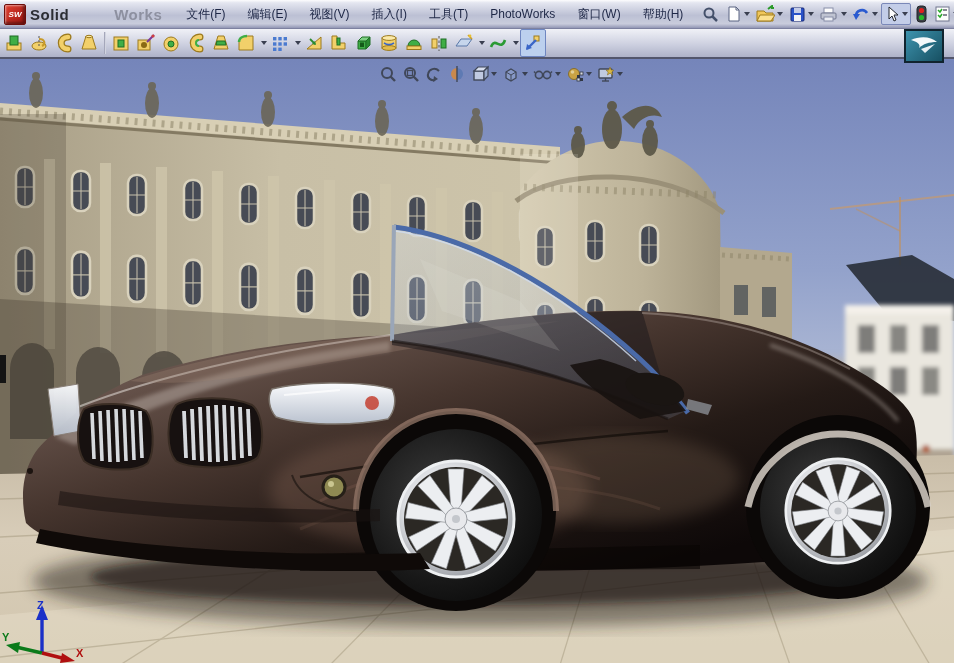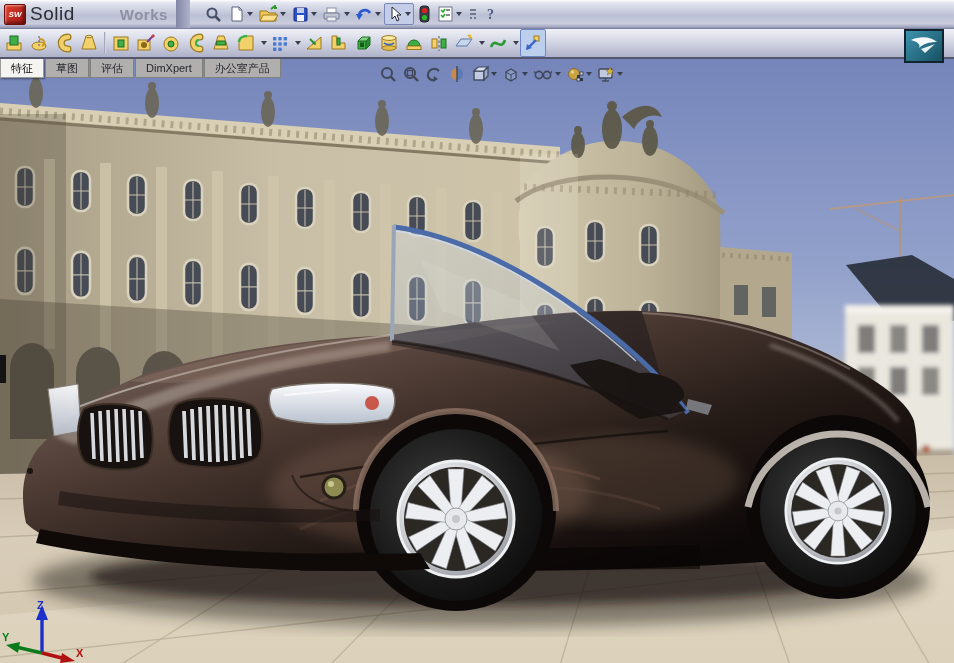--- a/index.html
+++ b/index.html
@@ -1,21 +1,21 @@
 <!DOCTYPE html>
 <html><head>
 <meta charset="utf-8">
 <style>
   html,body{margin:0;padding:0;}
   body{width:954px;height:663px;overflow:hidden;font-family:"Liberation Sans",sans-serif;background:#9aa0bc;position:relative;}
   
   .titlebar{height:28px;display:flex;align-items:center;background:linear-gradient(#fdfdfe 0%,#e4e6f0 10%,#bcc0d4 55%,#c9ccdc 85%,#9296b4 100%);border-bottom:1px solid #7d81a0;position:relative;z-index:30;}
   .logo{display:flex;align-items:center;gap:4px;padding:0 8px 0 4px;}
   .logo-cube{width:20px;height:19px;background:linear-gradient(135deg,#e04030,#9c1410);border:1px solid #6e0d0a;border-radius:2px;color:#fff;font-weight:bold;font-style:italic;font-size:8px;display:flex;align-items:center;justify-content:center;box-shadow:inset -2px -2px 3px rgba(0,0,0,.4),inset 1px 1px 2px rgba(255,255,255,.5);}
-  .logo-solid{font-size:19px;font-weight:normal;color:#2b2d33;letter-spacing:.5px;}
+  .logo-solid{font-size:15px;font-weight:bold;color:#2b2d33;letter-spacing:.5px;}
   .logo-works{font-size:15px;font-weight:bold;color:#8d90a0;letter-spacing:.5px;margin-left:41px;}
   .menu-sep{width:14px;height:28px;background:linear-gradient(90deg,#8387a6,#aeb2ca);margin-right:6px;}
   .menu{display:flex;align-items:center;gap:2px;}
   .menu-item{font-size:12px;color:#1e2746;padding:4px 10px;cursor:default;white-space:nowrap;}
   .std-toolbar{display:flex;align-items:center;margin-left:6px;gap:1px;}
   .tb-btn{display:flex;align-items:center;padding:1px 2px;border-radius:2px;}
   .tb-btn.pressed{background:#c3cde8;border:1px solid #7a88b8;}
   .caret{width:0;height:0;border-left:3px solid transparent;border-right:3px solid transparent;border-top:4px solid #3a3f50;margin-left:2px;}
   
   .feat-toolbar{height:28px;display:flex;align-items:center;background:linear-gradient(#f0f1f7 0%,#cdd0e0 55%,#aeb2c8 100%);border-bottom:2px solid #53566c;padding-left:2px;gap:1px;position:relative;z-index:30;}
@@ -40,20 +40,30 @@
 </head>
 <body>
 
 <div class="titlebar">
   <div class="logo">
     <div class="logo-cube">SW</div>
     <span class="logo-solid">Solid</span>
       <span class="logo-works">Works</span>
   </div>
   <div class="menu-sep"></div>
+  <div class="menu">
+    <span class="menu-item">文件(F)</span>
+    <span class="menu-item">编辑(E)</span>
+    <span class="menu-item">视图(V)</span>
+    <span class="menu-item">插入(I)</span>
+    <span class="menu-item">工具(T)</span>
+    <span class="menu-item">PhotoWorks</span>
+    <span class="menu-item">窗口(W)</span>
+    <span class="menu-item">帮助(H)</span>
+  </div>
   <div class="std-toolbar">
     <div class="tb-btn">
       <svg width="18" height="18">
           <circle cx="8" cy="8" r="4.5" fill="none" stroke="#44506a" stroke-width="2"></circle>
           <line x1="11.5" y1="11.5" x2="16" y2="16" stroke="#44506a" stroke-width="2.5"></line>
         </svg>
     </div>
     <div class="tb-btn">
       <svg width="18" height="18">
           <path d="M5,2 h7 l3,3 v11 h-10 z" fill="#fff" stroke="#5a6482" stroke-width="1"></path>
@@ -606,27 +616,20 @@
         <path d="M395,172 C470,182 558,231 636,302" fill="none" stroke="#cfdcf0" stroke-width="1.5" opacity="0.8"></path>
         <line x1="392" y1="282" x2="394" y2="166" stroke="#9aa6b8" stroke-width="4"></line>
         <path d="M392,282 C470,292 560,312 668,360" fill="none" stroke="#16100e" stroke-width="3" opacity="0.55"></path>
         <path d="M600,300 C640,310 670,330 686,352 L640,360 C602,340 580,320 570,306 Z" fill="#17120f" opacity="0.9"></path>
         <ellipse cx="655" cy="330" rx="30" ry="15" fill="#1a1512" transform="rotate(14 655 330)"></ellipse>
         <polygon points="688,340 712,346 708,356 686,350" fill="#8a8d94" opacity="0.8"></polygon>
       </g>
     </g>
   </svg>
 
-  <div class="tabs">
-    <div class="tab active">特征</div>
-    <div class="tab">草图</div>
-    <div class="tab">评估</div>
-    <div class="tab">DimXpert</div>
-    <div class="tab">办公室产品</div>
-  </div>
 
   <div class="hud">
     <div class="hud-btn">
       <svg width="18" height="18">
           <circle cx="8" cy="8" r="5" fill="none" stroke="#373d48" stroke-width="2"></circle>
           <line x1="11.5" y1="11.5" x2="16" y2="16" stroke="#373d48" stroke-width="2.4"></line>
         </svg>
     </div>
     <div class="hud-btn">
       <svg width="18" height="18">

